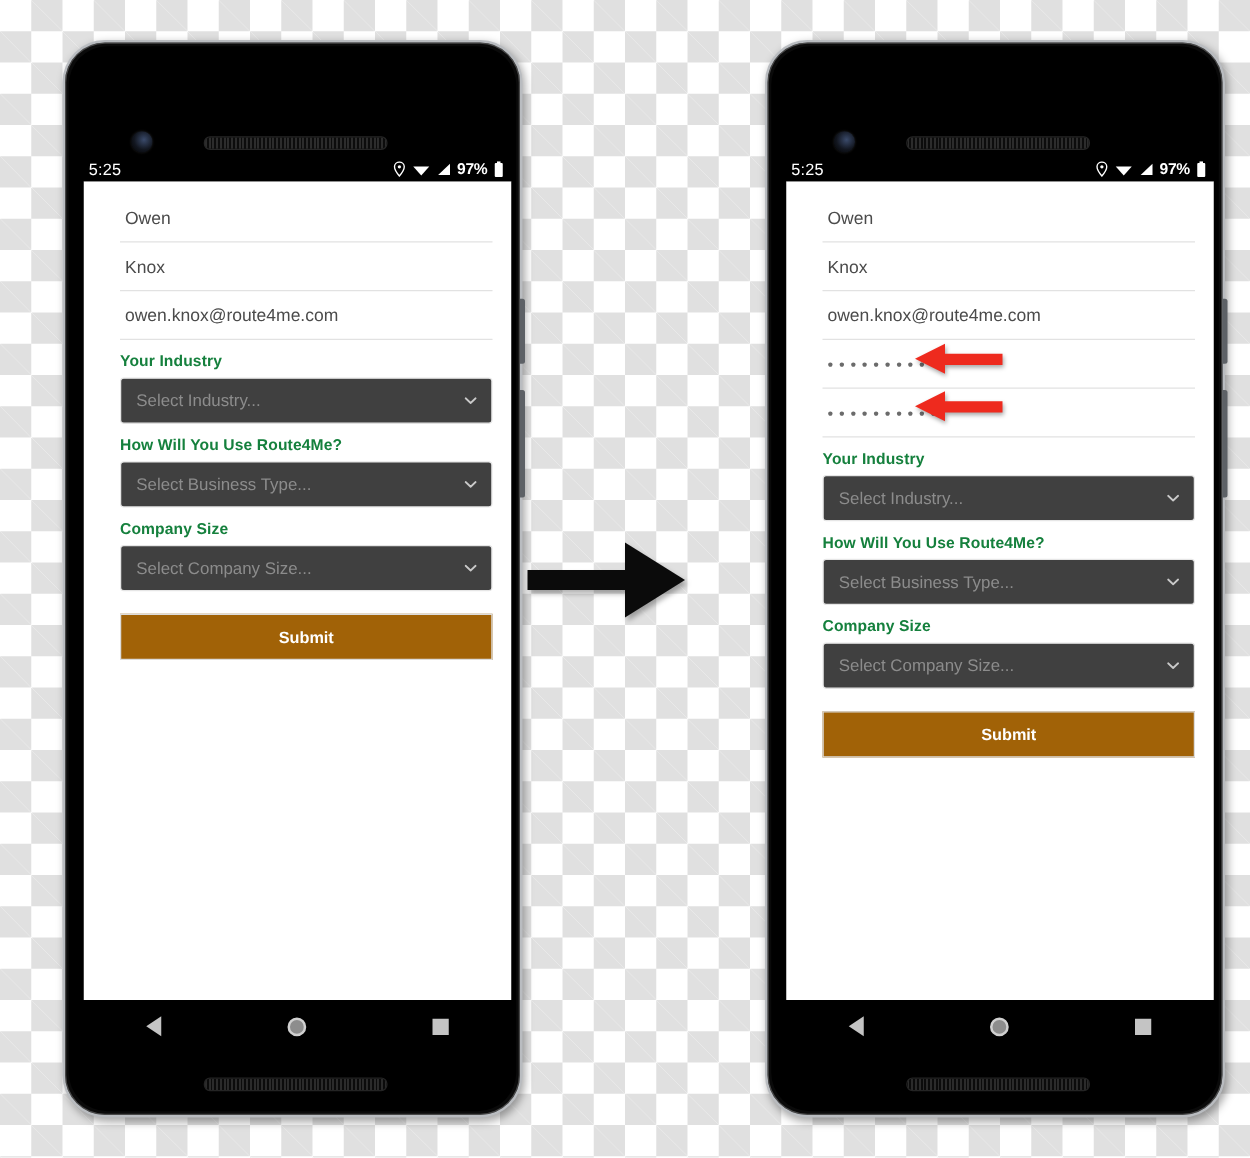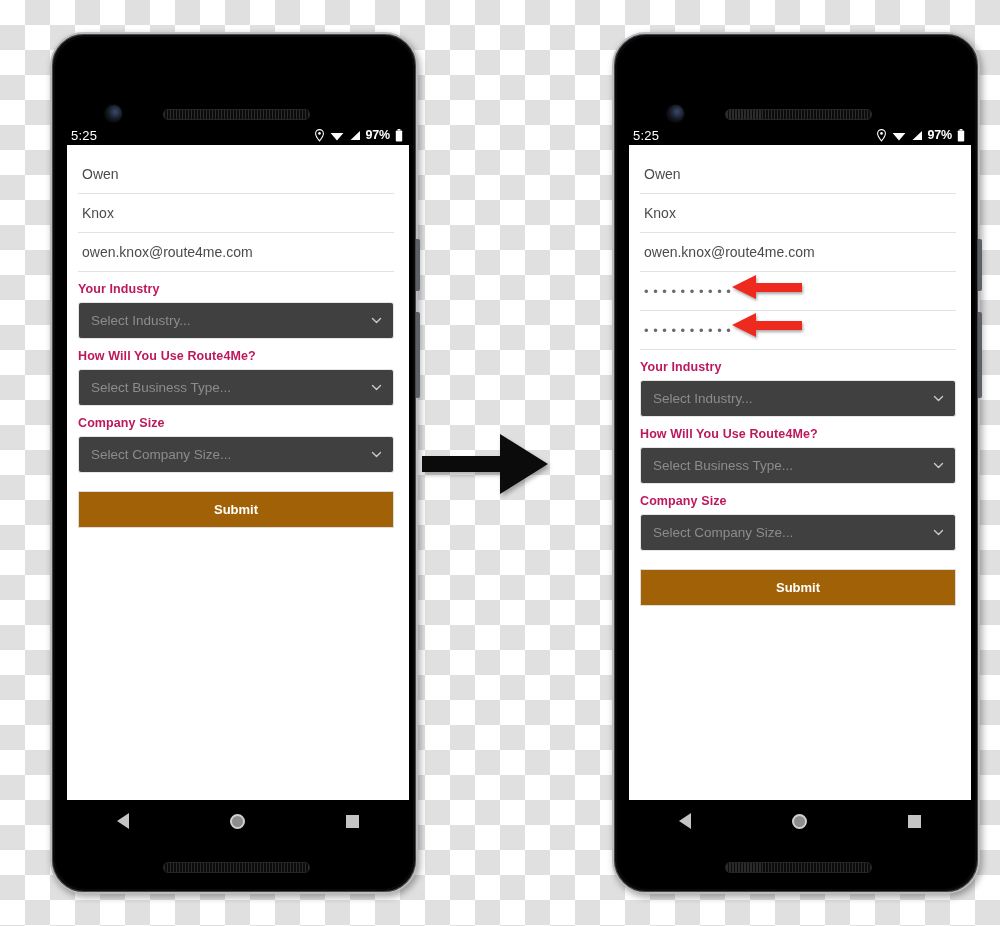--- a/index.html
+++ b/index.html
@@ -74,21 +74,21 @@
   .statusbar .clock { font-weight: 400; letter-spacing: .2px; }
   .sb-right { display:flex; align-items:center; gap:5px;text-align:center; }
   .sb-right .pct { font-size: 12.5px; font-weight: 700; letter-spacing: -0.2px; }
   .sb-icon { display:block; }
 
   .screen-body {
     position:absolute; left: 12px; top: 108px;
     width: 342px; height: 655px;
     background:#fff;
     box-sizing: border-box;
-    padding: 10px 15px 0 11px;
+    padding: 10px 15px 0 29px;
     z-index: 2;
     overflow: hidden;
   }
 
   
   .field {
     position: relative;
     height: 38px;
     border-bottom: 1px solid #e2e2e2;
     display:flex; align-items:center;
@@ -102,21 +102,21 @@
     font-family: "Liberation Mono", monospace;
   }
   .field .dots {
     padding-left: 4px; color:#6b6b6b; font-size: 13px;
     letter-spacing: 4.6px; font-family: "Liberation Sans", sans-serif;
   }
 
   
   .group { margin-top: 10px; }
   .group-label {
-    font-size: 12.5px; font-weight: 700; color: #be185d;
+    font-size: 12.5px; font-weight: 700; color: #15803d;
     margin-bottom: 6px; letter-spacing: 0.1px;
   }
   .select {
     height: 37px;
     border: 1px solid #e6e6e6;
     border-radius: 3px;
     background:#404040;
     display:flex; align-items:center; justify-content:space-between;
     padding: 0 10px 0 12px;
     box-sizing: border-box;

